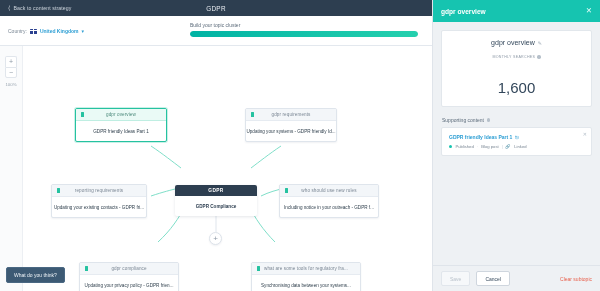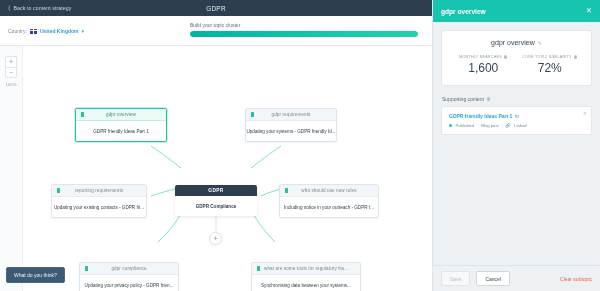--- a/index.html
+++ b/index.html
@@ -154,21 +154,21 @@
   .metrics { display: flex; }
   .metric { flex: 1; text-align: center; }
   .metric-label {
     font-size: 3.6px; color: #8d99a6; letter-spacing: .3px; text-transform: uppercase;
     display: flex; align-items: center; justify-content: center; gap: 2px;
   }
   .info-dot {
     width: 3.4px; height: 3.4px; border-radius: 50%; background: #b6c0ca;
     display: inline-block; cursor: pointer;
   }
-  .metric-value { font-size: 12px; color: #33475b; margin-top: 2px; }
+  .metric-value { font-size: 15px; color: #33475b; margin-top: 20px; }
 
   .section-label {
     display: flex; align-items: center; gap: 3px;
     font-size: 5px; color: #5c6b7a; margin: 10px 0 4px 1px;
   }
   .support-card {
     background: #ffffff; border: 1px solid #e2e7ec; border-radius: 2px;
     padding: 6px 7px; position: relative;
   }
   .support-close {
@@ -327,27 +327,20 @@
           <span class="pencil-icon">✎</span>
         </div>
         <div class="metrics">
           <div class="metric">
             <div class="metric-label">
               <span>Monthly searches</span>
               <span class="info-dot"></span>
             </div>
             <div class="metric-value">1,600</div>
           </div>
-          <div class="metric">
-            <div class="metric-label">
-              <span>Core topic similarity</span>
-              <span class="info-dot"></span>
-            </div>
-            <div class="metric-value">72%</div>
-          </div>
         </div>
       </div>
 
       <div class="section-label">
         <span>Supporting content</span>
         <span class="info-dot"></span>
       </div>
 
       <div class="support-card">
         <span class="support-close">✕</span>

